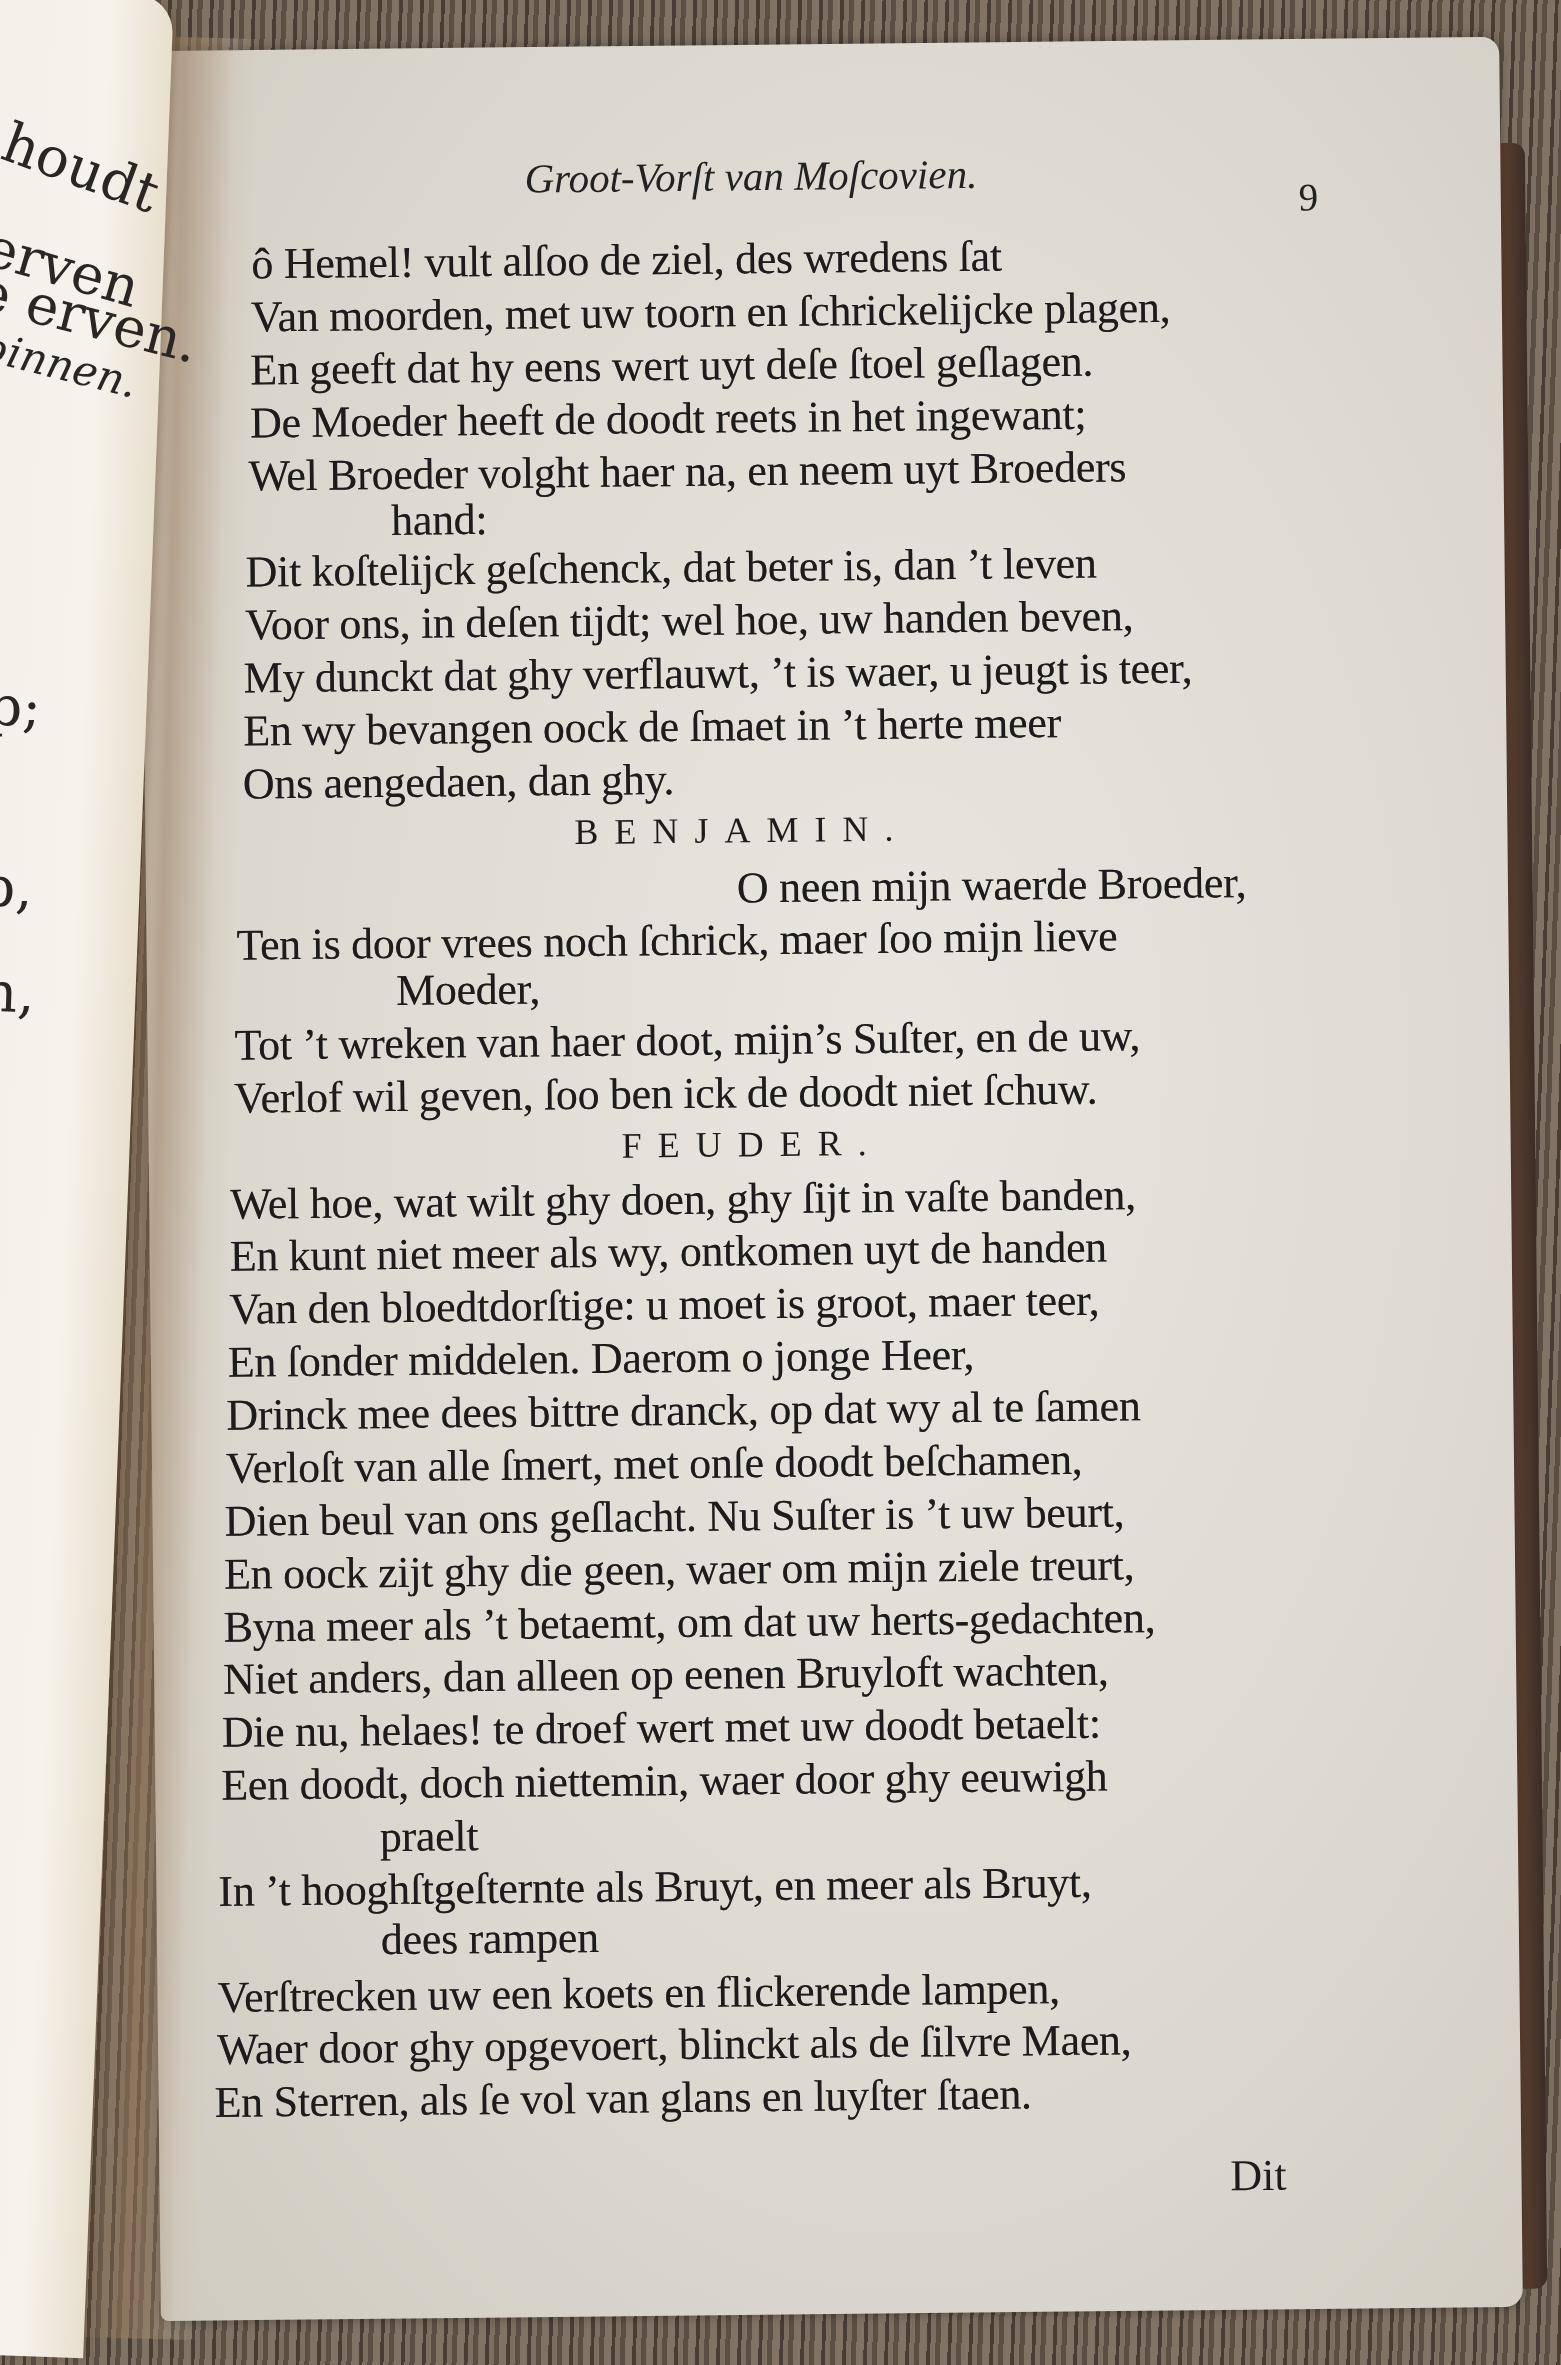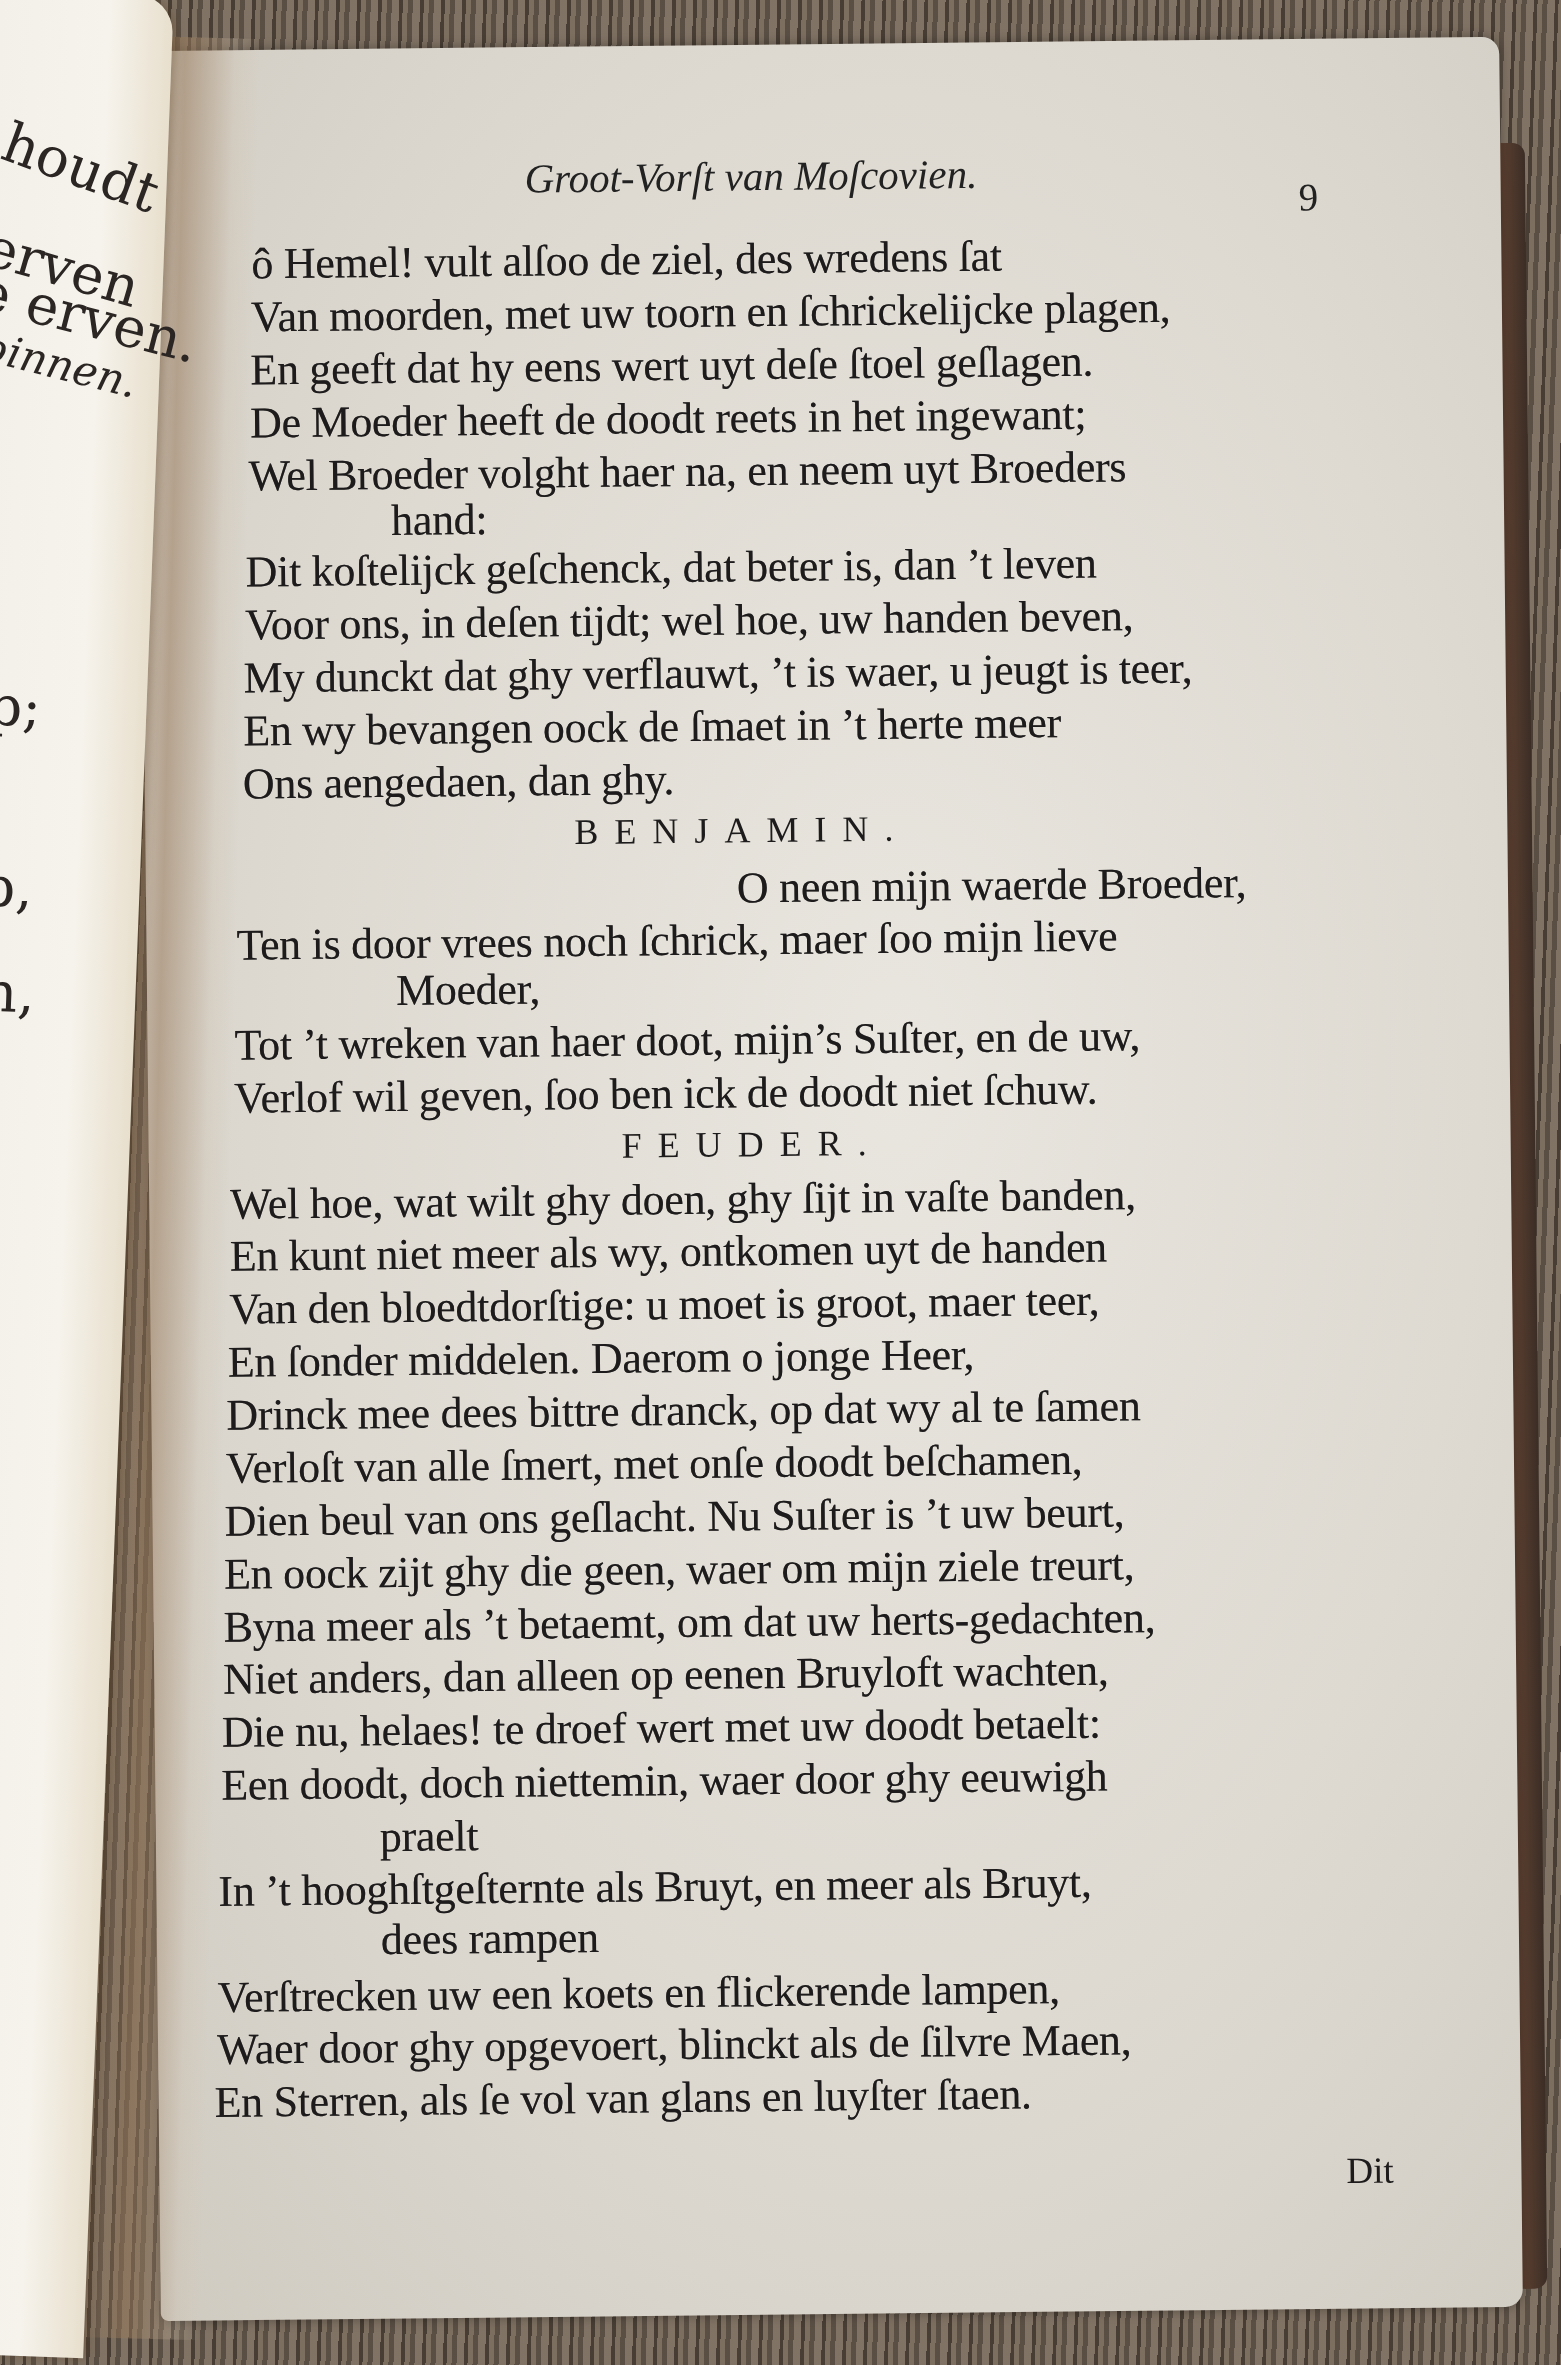--- a/index.html
+++ b/index.html
@@ -63,21 +63,21 @@
   .running-head {
     position: absolute; left: 535px; top: 152px; font-style: italic; font-size: 41px; color: #222;
     font-family: "Liberation Serif", serif; white-space: nowrap;
   }
   .folio { position: absolute; left: 1309px; top: 180px; font-size: 39px; color: #222; }
   .speaker {
     position: absolute; white-space: nowrap; color: #1d1b1b;
     font-family: "Liberation Serif", serif; font-size: 36px; letter-spacing: 16px;
     font-variant: small-caps;
   }
-  .catchword { position: absolute; left: 1336px; top: 2155px; font-size: 37px; color: #1d1b1b; }
+  .catchword { position: absolute; left: 1220px; top: 2155px; font-size: 44px; color: #1d1b1b; }
 </style>
 </head>
 <body>
 
 <div class="cover-right"></div>
 <div class="page-stack"></div>
 <div class="page"></div>
 <div class="gutter"></div>
 
 <div class="left-page">

